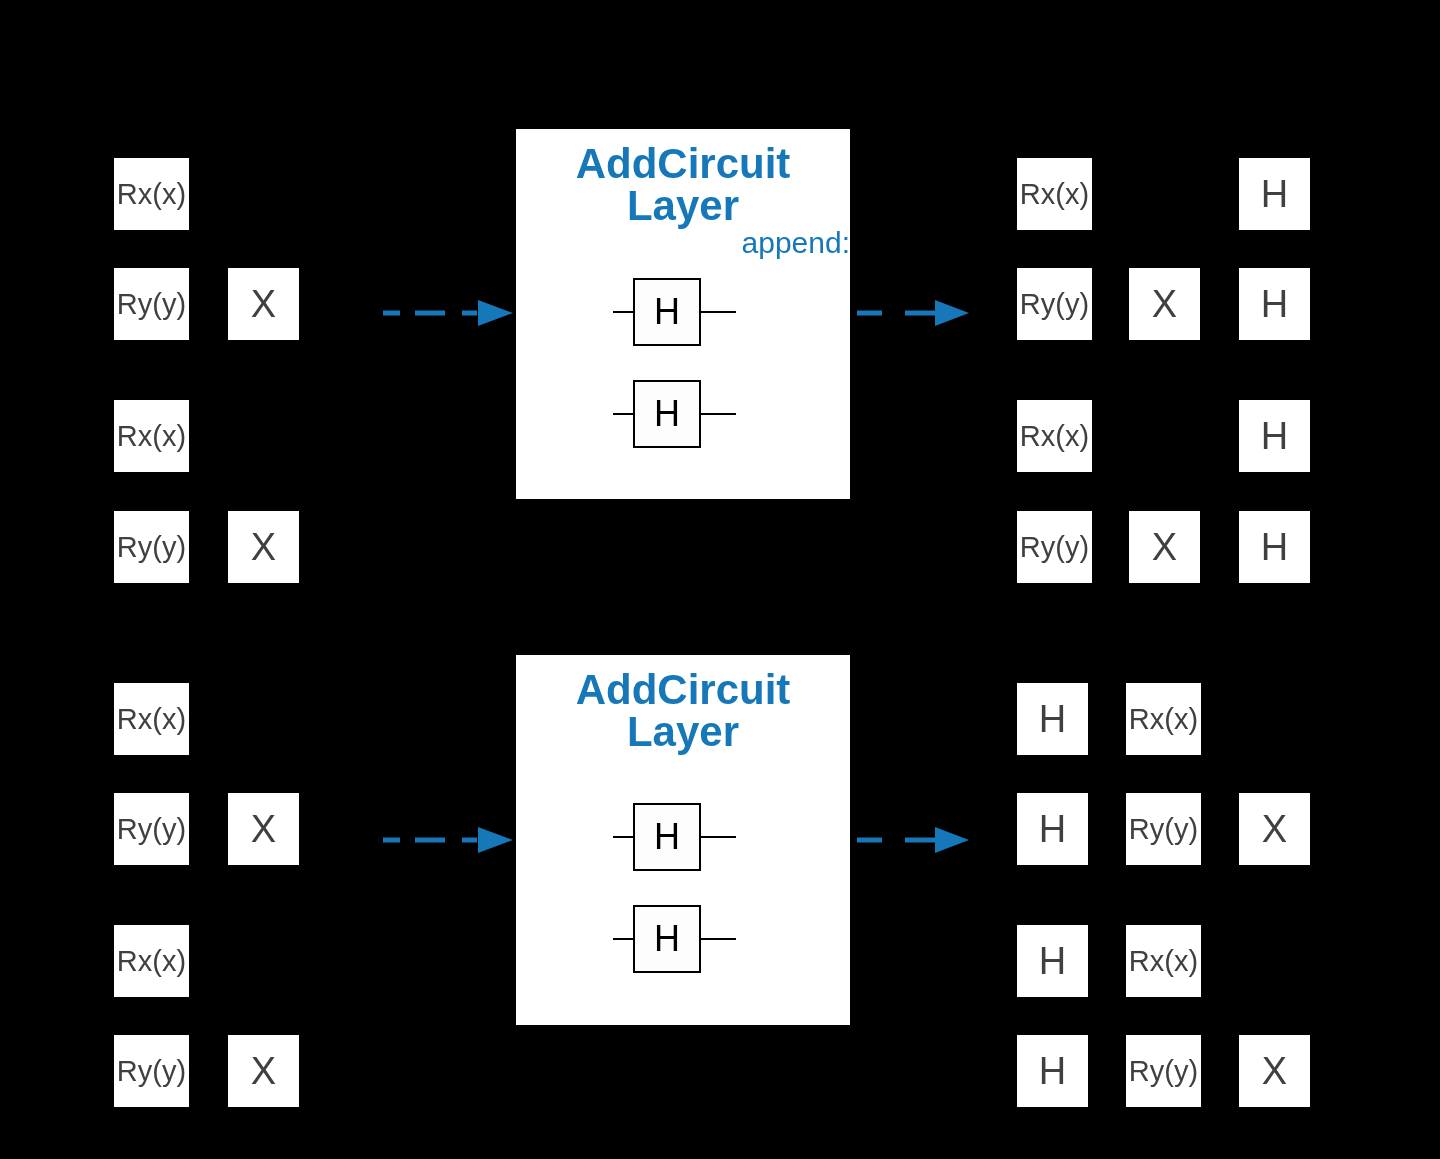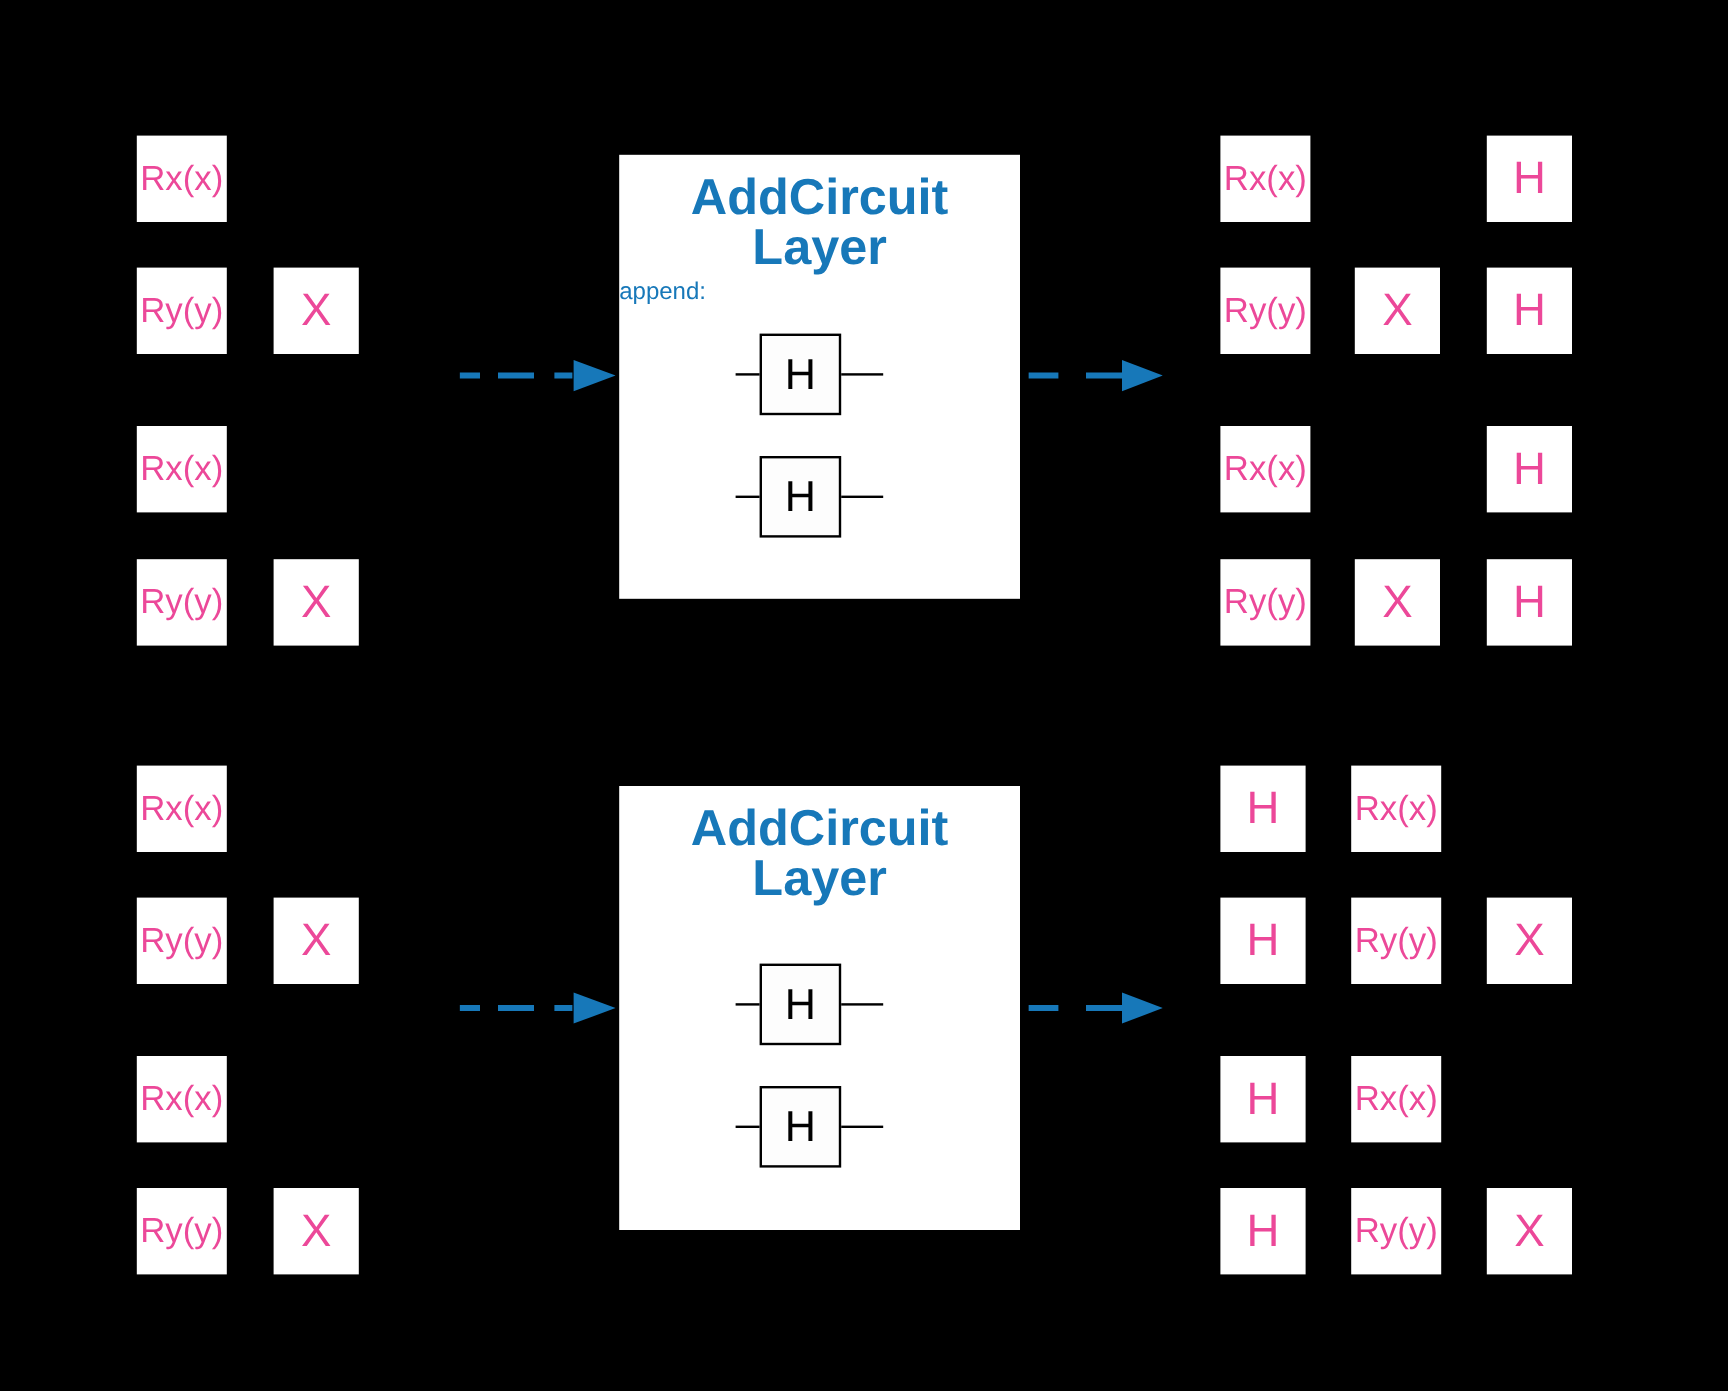--- a/index.html
+++ b/index.html
@@ -12,25 +12,26 @@
     width: 1440px;
     height: 1159px;
     background: #000000;
     overflow: hidden;
     font-family: "Liberation Sans", sans-serif;
   }
   
   .gate {
     position: absolute;
     background: #ffffff;
-    color: #ec4899;
+    color: #404040;
     display: flex;
     align-items: center;
     justify-content: center;
     box-sizing: border-box;
+    margin-top: 45px;
   }
   .gate.rot {
     width: 75px;
     height: 72px;
     font-size: 29px;
   }
   .gate.single {
     width: 71px;
     height: 72px;
     font-size: 38px;
@@ -48,22 +49,22 @@
     text-align: center;
     font-size: 42px;
     font-weight: bold;
     color: #1778b9;
     line-height: 42px;
   }
   .layer-mode {
     position: absolute;
     left: 0;
     right: 0;
-    text-align: left;
-    font-size: 20px;
+    text-align: right;
+    font-size: 30px;
     color: #1778b9;
     line-height: 34px;
   }
   
   .hgate {
     position: absolute;
     width: 68px;
     height: 68px;
     background: #fdfdfd;
     border: 2px solid #000000;

